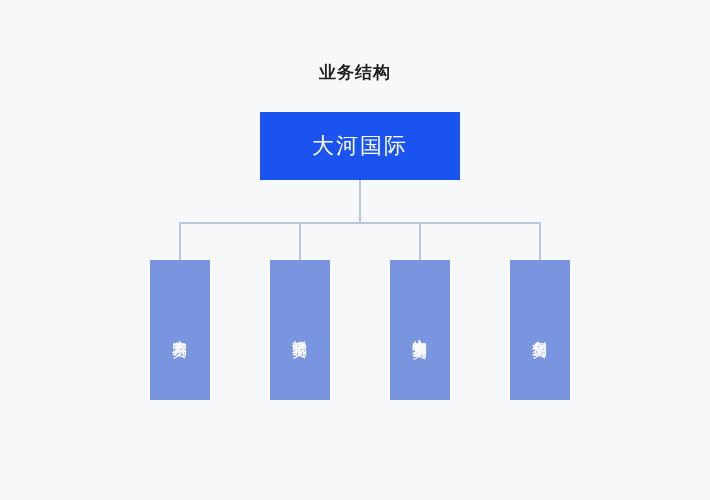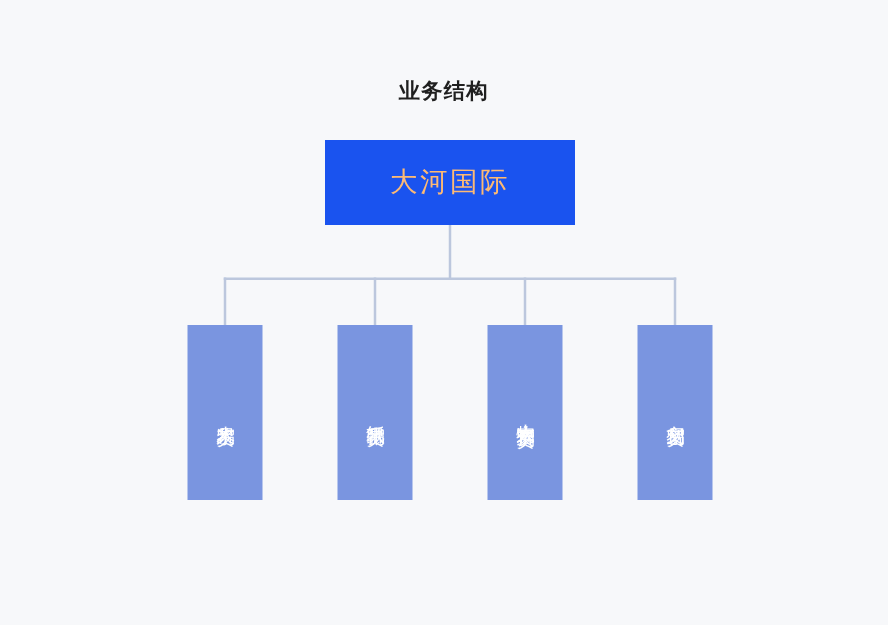--- a/index.html
+++ b/index.html
@@ -40,21 +40,21 @@
     left: 260px;
     top: 112px;
     width: 200px;
     height: 68px;
     background: #1a53ef;
     display: flex;
     align-items: center;
     justify-content: center;
   }
   .root-node-label {
-    color: #fdba74;
+    color: #ffffff;
     font-size: 22px;
     letter-spacing: 2px;
     line-height: 26px;
   }
 
   
   .connector {
     position: absolute;
     background: #bcc7dd;
   }

